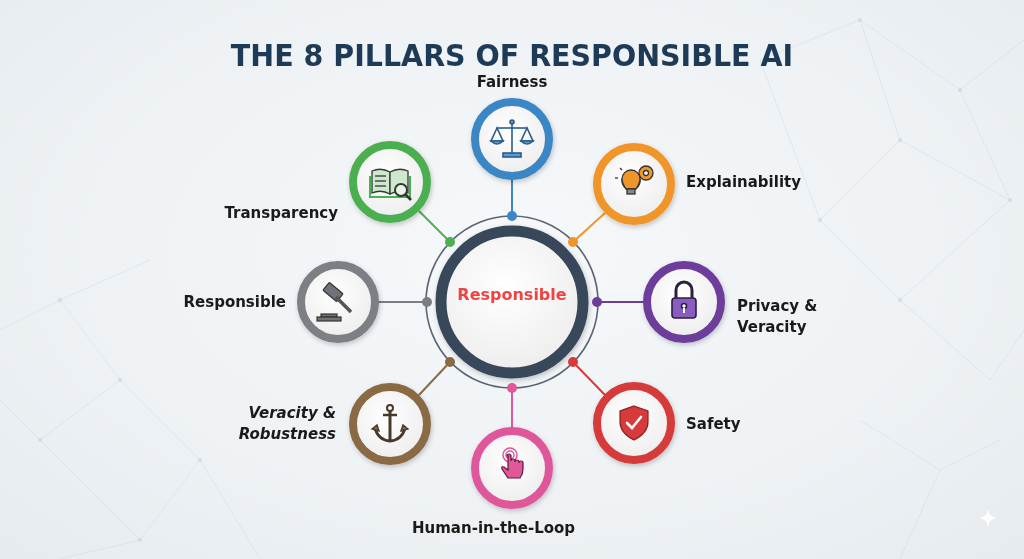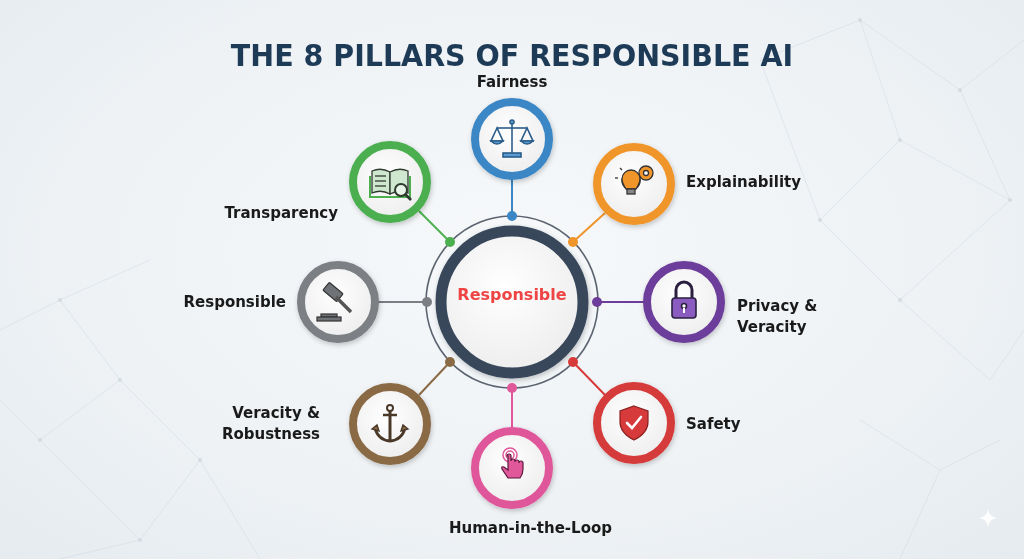--- a/index.html
+++ b/index.html
@@ -183,22 +183,22 @@
   <div>Responsible</div>
 </div>
 
 <div class="pillar-label" style="left:472px; top:72px; width:80px; text-align:center;">Fairness</div>
 <div class="pillar-label" style="left:686px; top:172px;">Explainability</div>
 <div class="pillar-label" style="left:737px; top:296px;">
   <div>Privacy &amp;</div>
   <div>Veracity</div>
 </div>
 <div class="pillar-label" style="left:686px; top:414px;">Safety</div>
-<div class="pillar-label" style="left:412px; top:518px; width:200px; text-align:right;">Human-in-the-Loop</div>
-<div class="pillar-label left" style="left:180px; top:403px; width:140px;">
+<div class="pillar-label" style="left:412px; top:518px; width:200px; text-align:left;">Human-in-the-Loop</div>
+<div class="pillar-label left" style="left:196px; top:403px; width:140px;font-style:italic;">
   <div>Veracity &amp;</div>
   <div>Robustness</div>
 </div>
 <div class="pillar-label left" style="left:146px; top:292px; width:140px;">Responsible</div>
 <div class="pillar-label left" style="left:196px; top:172px; width:142px;margin-top:31px;">Transparency</div>
 
 <svg class="sparkle" viewBox="0 0 18 18">
   <path d="M9 0 Q10 8 18 9 Q10 10 9 18 Q8 10 0 9 Q8 8 9 0 Z" fill="#ffffff" opacity="0.9"></path>
 </svg>
 

